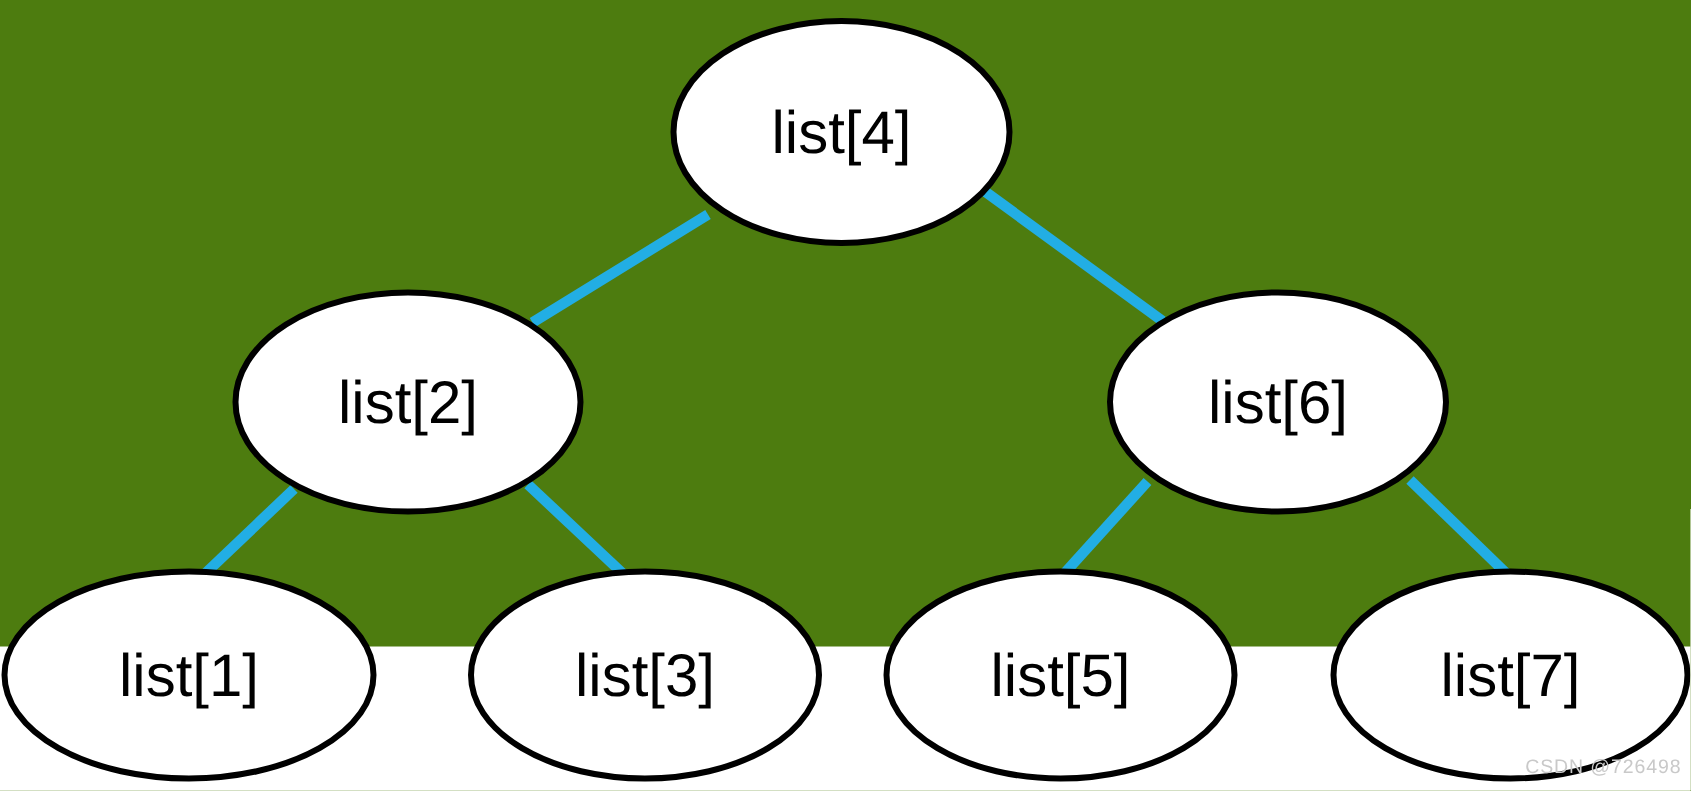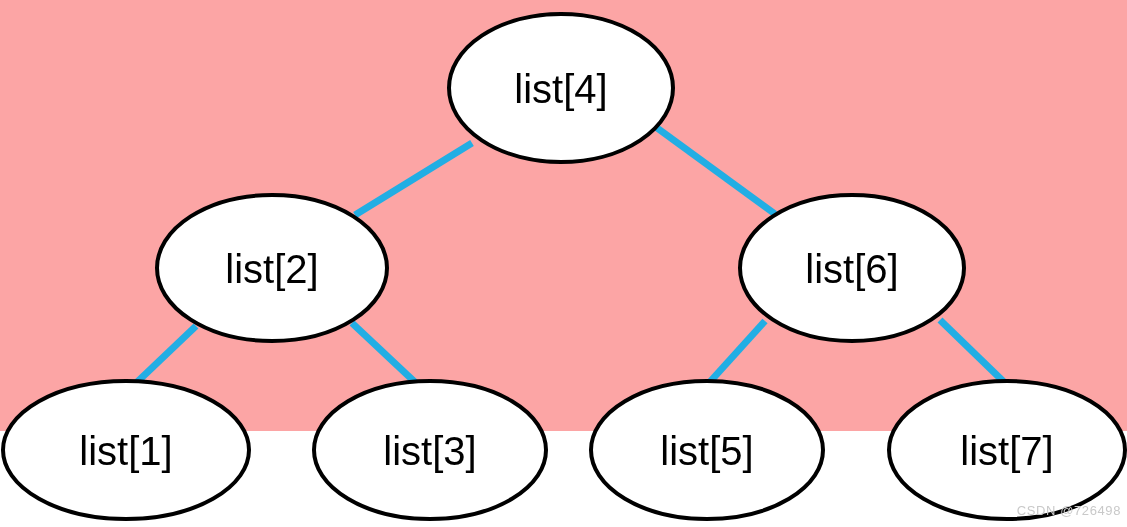--- a/index.html
+++ b/index.html
@@ -11,21 +11,21 @@
   body {
     width: 1127px;
     height: 527px;
     overflow: hidden;
     font-family: "Liberation Sans", sans-serif;
   }
   #diagram-root {
     position: relative;
     width: 1127px;
     height: 431px;
-    background: #fca5a5;
+    background: #4d7c0f;
     text-decoration: underline;
   }
   #tree-svg {
     position: absolute;
     top: 0;
     left: 0;
     width: 1127px;
     height: 527px;
     display: block;
   }

